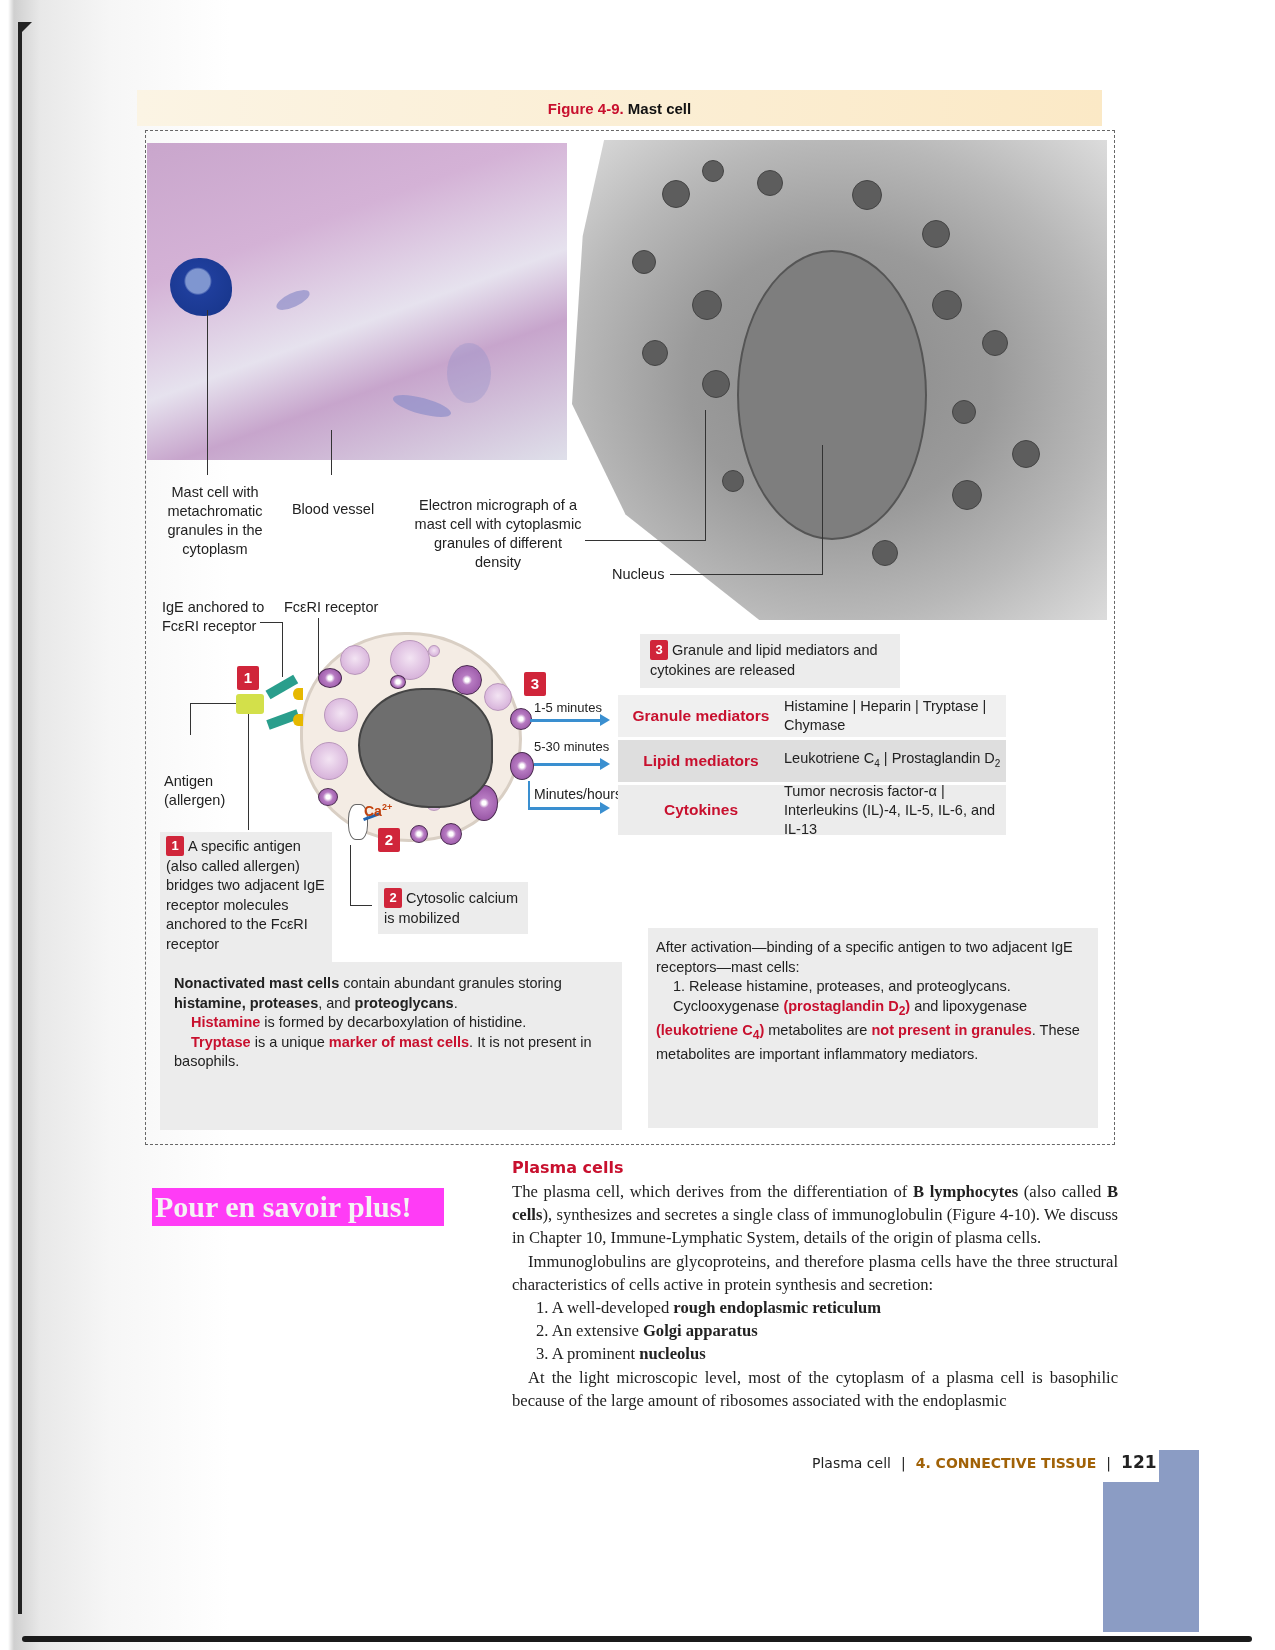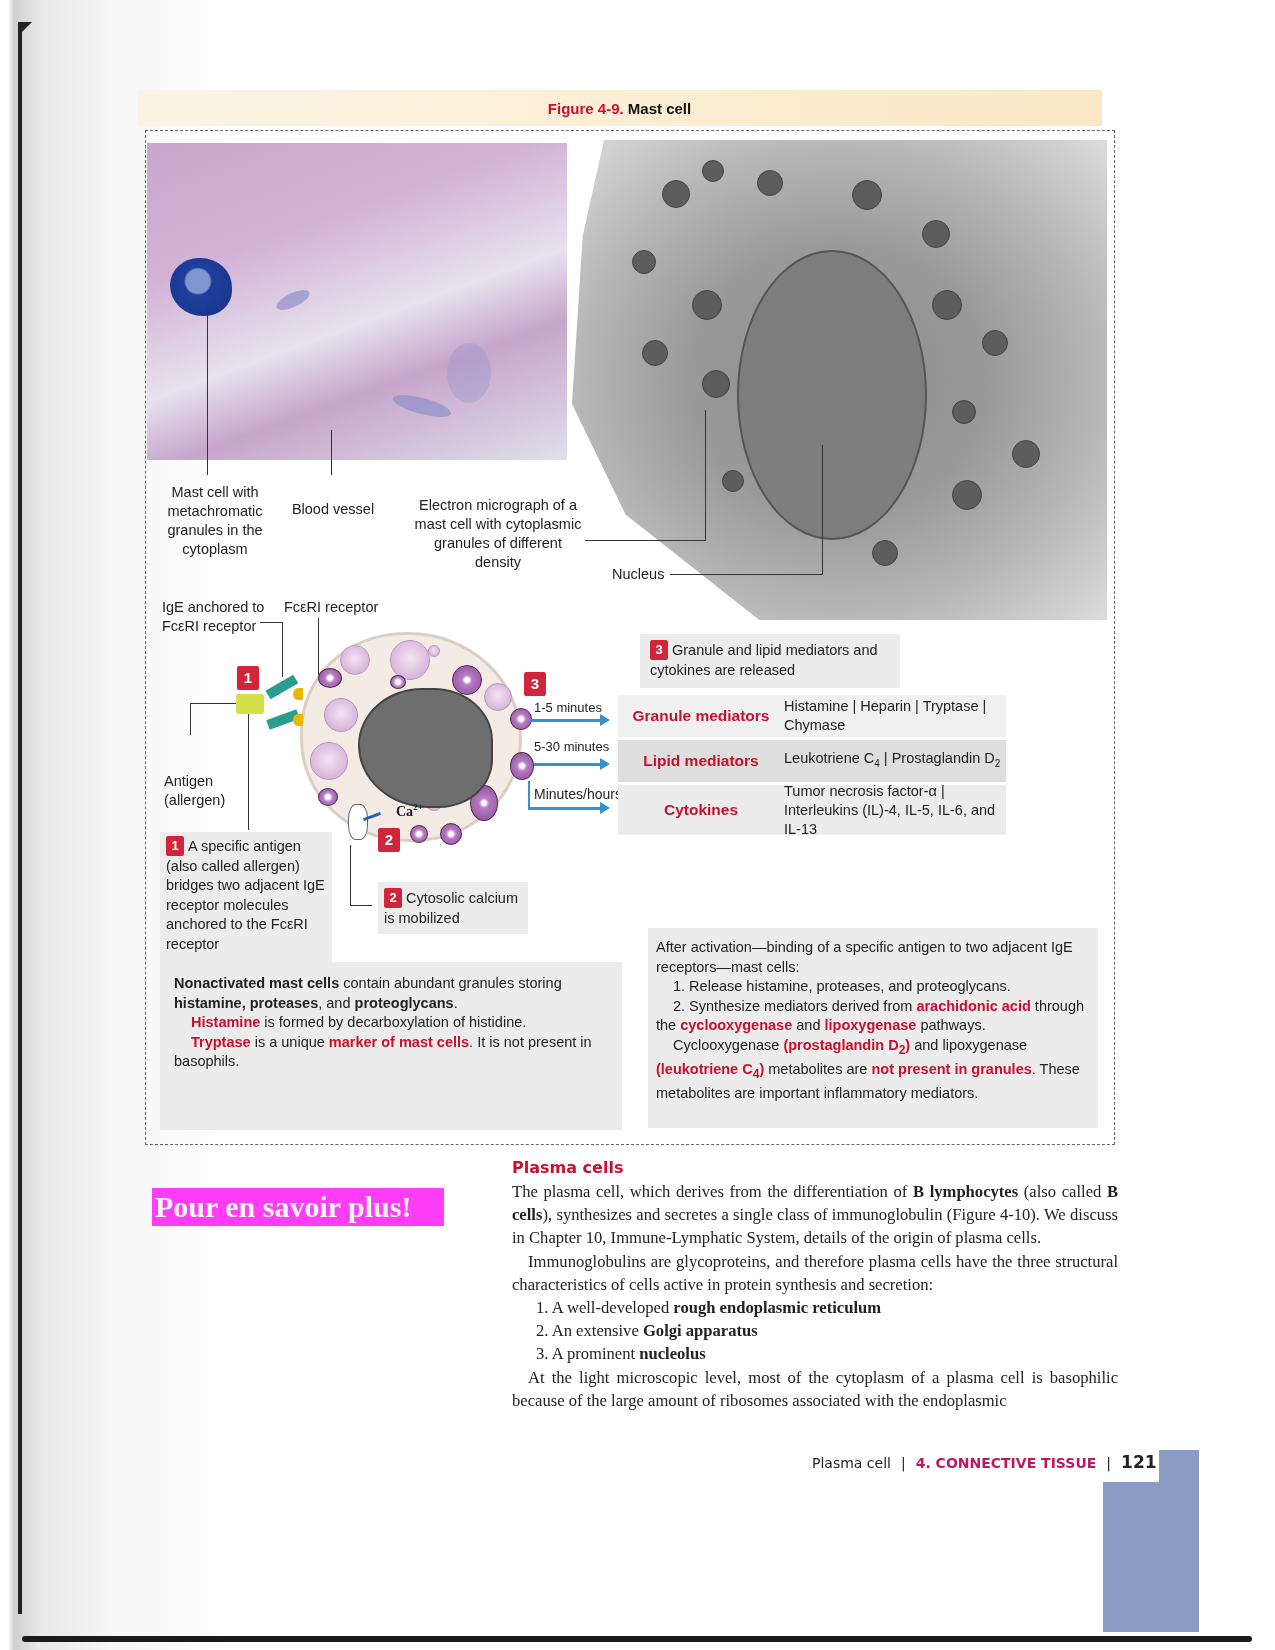--- a/index.html
+++ b/index.html
@@ -52,21 +52,21 @@
     border-radius: 50% 46% 42% 55%; border: 2px solid #444; }
   .g { position: absolute; border-radius: 50%; border: 1.5px solid #555; }
   .g.light { background: radial-gradient(circle at 50% 45%, #f3e4f3 0, #d9b6dc 70%, #c9a0cc 100%); border-color: #b896bb; }
   .g.dark { background: radial-gradient(circle at 50% 50%, #fff 0 2px, #b77bc2 5px, #8e4a9c 100%); border-color: #4a2a50; }
   .ige { position: absolute; width: 32px; height: 10px; background: #2a9e8c; transform-origin: left center; }
   .antigen { position: absolute; left: 236px; top: 694px; width: 28px; height: 20px; background: #d3e04a; border-radius: 3px; }
   .rec { position: absolute; width: 10px; height: 12px; background: #e6b800; border-radius: 50% 0 0 50%; }
   .arrow { position: absolute; height: 3px; background: #3a8fd0; }
   .arrow::after { content: ""; position: absolute; right: -8px; top: -5px; border-left: 10px solid #3a8fd0; border-top: 6px solid transparent; border-bottom: 6px solid transparent; }
   .vline { position: absolute; width: 2px; background: #3a8fd0; }
-  .ca { position: absolute; left: 396px; top: 802px; color: #0f172a; font-weight: bold; font-size: 14px; font-family: Liberation Serif, serif; }
+  .ca { position: absolute; left: 364px; top: 802px; color: #c2410c; font-weight: bold; font-size: 14px; }
   .ca sup { font-size: 9px; }
   .ca-arrow { position: absolute; left: 363px; top: 815px; width: 18px; height: 3px; background: #2064b0; transform: rotate(-20deg); }
   .er { position: absolute; left: 348px; top: 804px; width: 20px; height: 36px; border: 1.5px solid #666; border-radius: 40%; background: #fff; }
 
   .box { position: absolute; background: #ececec; }
   .box p { font-size: 14.5px; line-height: 19.5px; }
   .red { color: #c8102e; font-weight: bold; }
   .b { font-weight: bold; }
   .ind { text-indent: 17px; }
 
@@ -81,21 +81,21 @@
   .section-title { position: absolute; left: 512px; top: 1158px; font-family: "DejaVu Sans", sans-serif; font-weight: bold; color: #c8102e; font-size: 16px; }
   .body-text { position: absolute; left: 512px; top: 1180px; width: 606px; font-size: 16.6px; line-height: 23.2px; color: #222; text-align: justify; }
   .body-text .b { font-weight: bold; }
   .body-text .indent { text-indent: 16px; }
   .body-text .li { padding-left: 24px; text-align: left; }
 
   .promo { position: absolute; left: 152px; top: 1188px; width: 292px; height: 38px; background: #ff3cf6;
     color: #f4f4f4; font-family: "Liberation Serif", serif; font-weight: bold; font-size: 30px; line-height: 38px; padding-left: 3px; white-space: nowrap; }
 
   .footer { position: absolute; left: 812px; top: 1452px; font-size: 14px; color: #222; white-space: nowrap; font-family: "DejaVu Sans", sans-serif; }
-  .footer .chap { color: #be185d; font-weight: bold; }
+  .footer .chap { color: #a16207; font-weight: bold; }
   .footer .sep { margin: 0 10px; }
   .footer .pg { font-weight: bold; font-size: 17px; }
   .tab-block { position: absolute; left: 1159px; top: 1450px; width: 40px; height: 32px; background: #8b9cc4; }
   .tab-block2 { position: absolute; left: 1103px; top: 1482px; width: 96px; height: 150px; background: #8b9cc4; }
 </style>
 </head>
 <body>
 
 <div class="spine"></div>
 <div class="spine-edge"></div>
@@ -225,21 +225,20 @@
 
 <div class="box" style="left:160px;top:962px;width:462px;height:168px;padding:12px 14px;">
   <p><span class="b">Nonactivated mast cells</span><span> contain abundant granules storing </span><span class="b">histamine, proteases</span><span>, and </span><span class="b">proteoglycans</span><span>.</span></p>
   <p class="ind"><span class="red">Histamine</span><span> is formed by decarboxylation of histidine.</span></p>
   <p class="ind"><span class="red">Tryptase</span><span> is a unique </span><span class="red">marker of mast cells</span><span>. It is not present in basophils.</span></p>
 </div>
 
 <div class="box" style="left:648px;top:928px;width:450px;height:200px;padding:10px 8px;">
   <p>After activation—binding of a specific antigen to two adjacent IgE receptors—mast cells:</p>
   <p class="ind">1. Release histamine, proteases, and proteoglycans.</p>
-  <p class="ind"><span>2. Synthesize mediators derived from </span><span class="red">arachidonic acid</span><span> through the </span><span class="red">cyclooxygenase</span><span> and </span><span class="red">lipoxygenase</span><span> pathways.</span></p>
   <p class="ind"><span>Cyclooxygenase </span><span class="red"><span>(prostaglandin D</span><sub>2</sub><span>)</span></span><span> and lipoxygenase </span><span class="red"><span>(leukotriene C</span><sub>4</sub><span>)</span></span><span> metabolites are </span><span class="red">not present in granules</span><span>. These metabolites are important inflammatory mediators.</span></p>
 </div>
 
 <div class="promo">Pour en savoir plus!</div>
 
 <div class="section-title">Plasma cells</div>
 <div class="body-text serif">
   <p><span>The plasma cell, which derives from the differentiation of </span><span class="b">B lymphocytes</span><span> (also called </span><span class="b">B cells</span><span>), synthesizes and secretes a single class of immunoglobulin (Figure 4-10). We discuss in Chapter 10, Immune-Lymphatic System, details of the origin of plasma cells.</span></p>
   <p class="indent">Immunoglobulins are glycoproteins, and therefore plasma cells have the three structural characteristics of cells active in protein synthesis and secretion:</p>
   <p class="li"><span>1. A well-developed </span><span class="b">rough endoplasmic reticulum</span></p>

